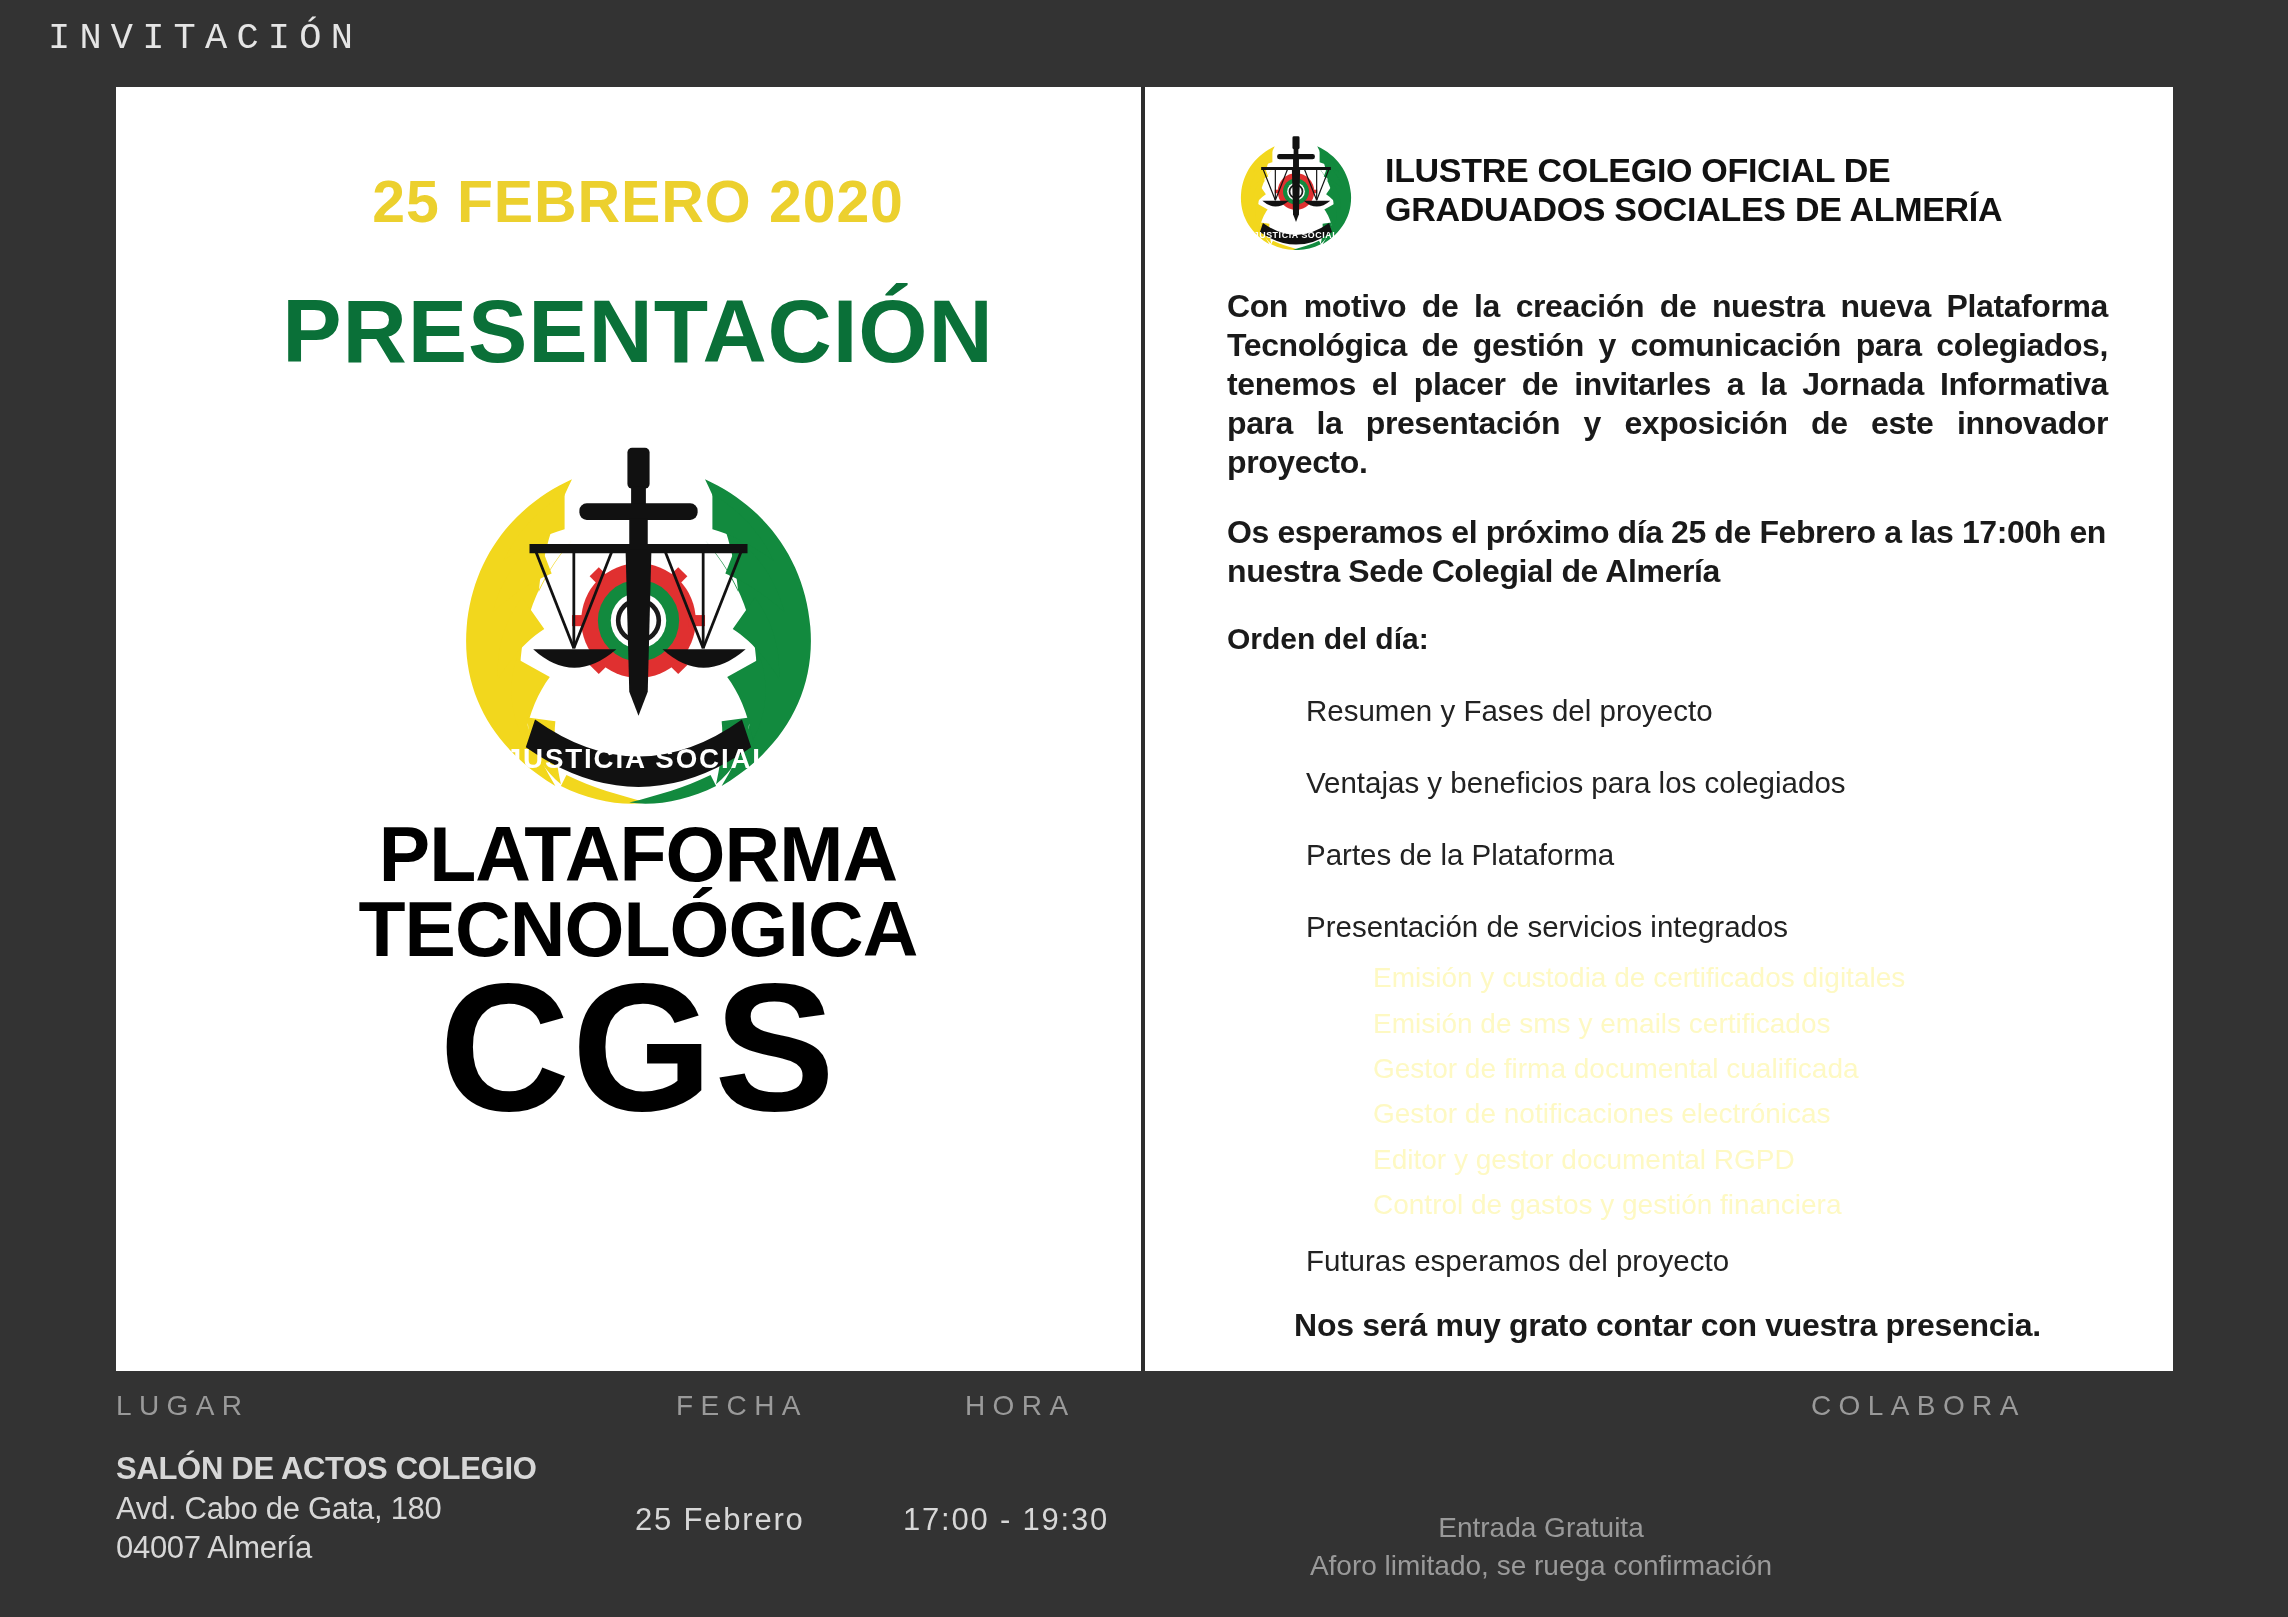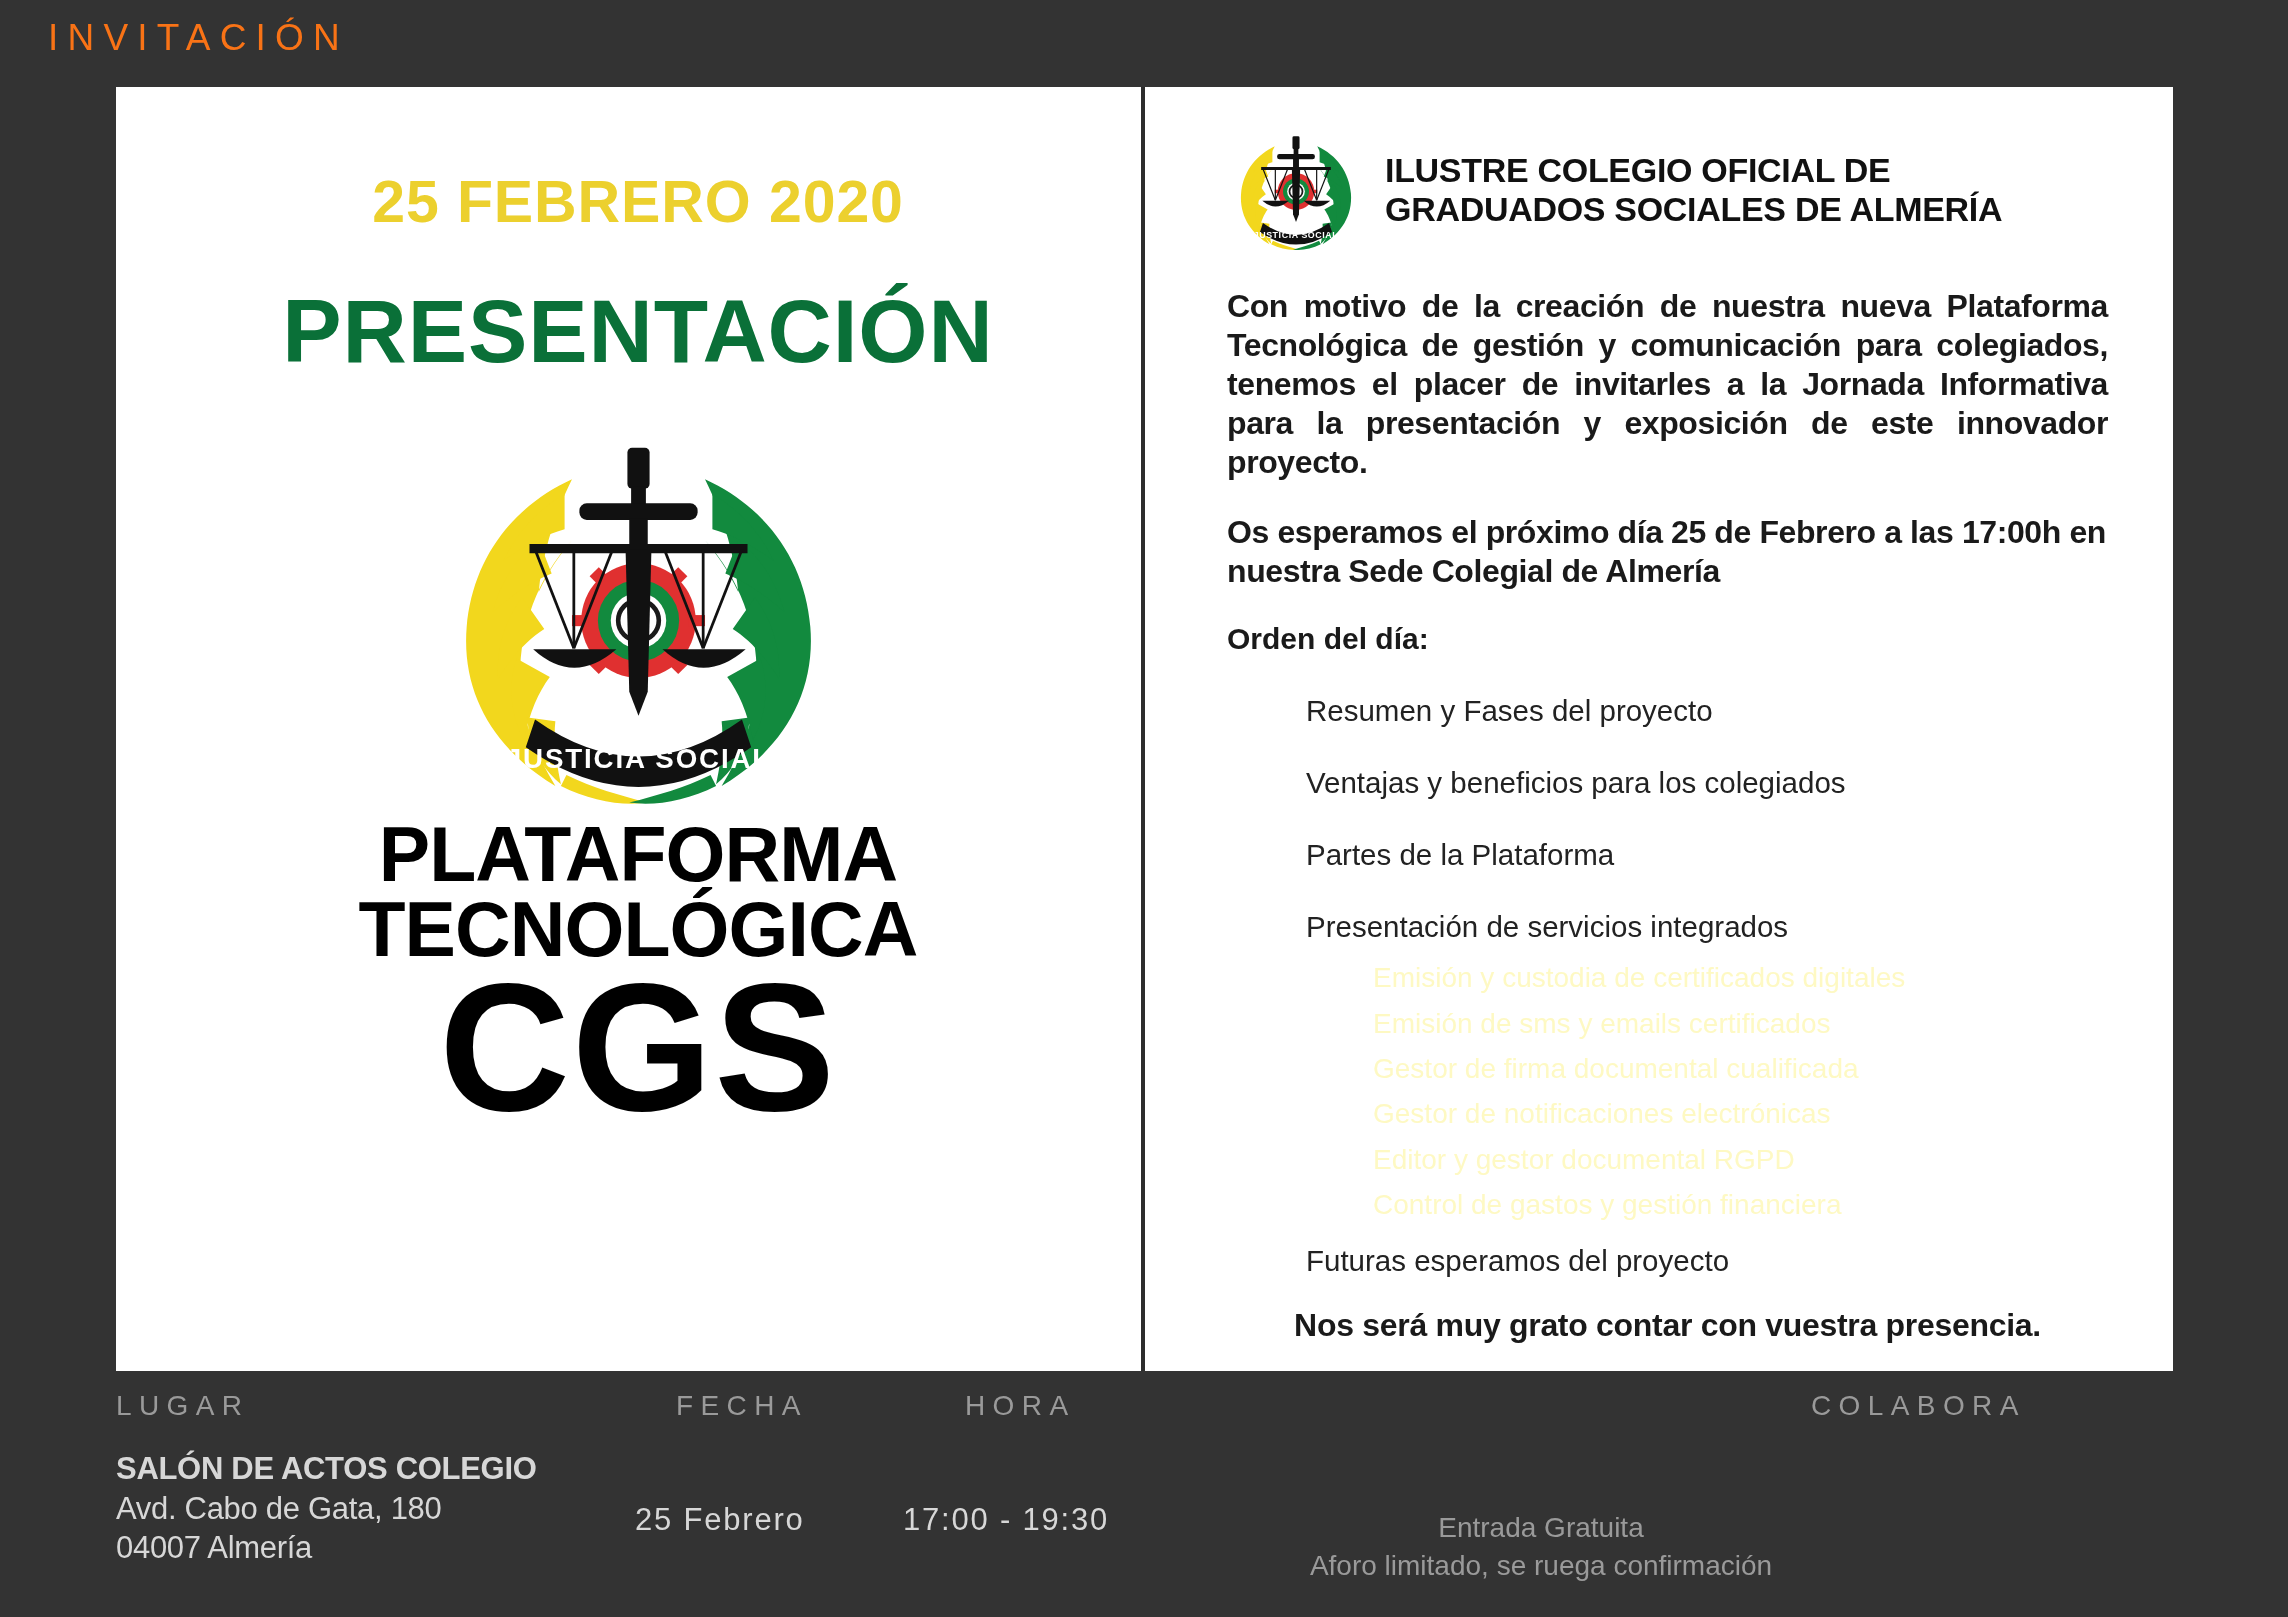--- a/index.html
+++ b/index.html
@@ -7,22 +7,22 @@
     width:2289px;height:1618px;
     background:#333333;
     font-family:"Liberation Sans", sans-serif;
     overflow:hidden;
     position:relative;
   }
   
   .invitacion-label{
     position:absolute;left:48px;top:16.6px;
     font-size:37px;letter-spacing:9.2px;
-    color:#f97316;font-weight:400;
-    font-family:Liberation Sans, sans-serif;
+    color:#e5e5e5;font-weight:400;
+    font-family:Liberation Mono, monospace;
   }
   
   .card{
     position:absolute;left:116px;top:87px;
     width:2057px;height:1284px;
     background:#ffffff;
     display:flex;
   }
   .divider{
     position:absolute;left:1141px;top:87px;

